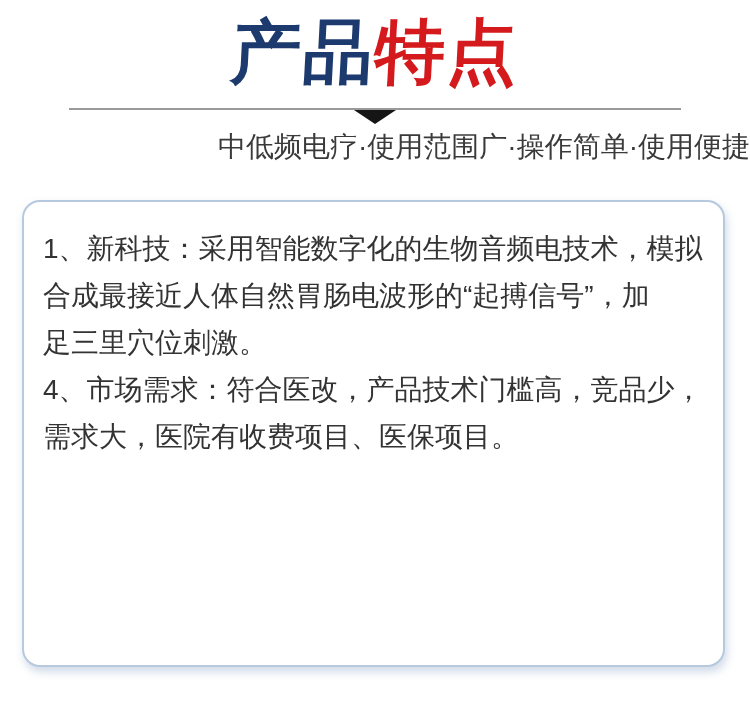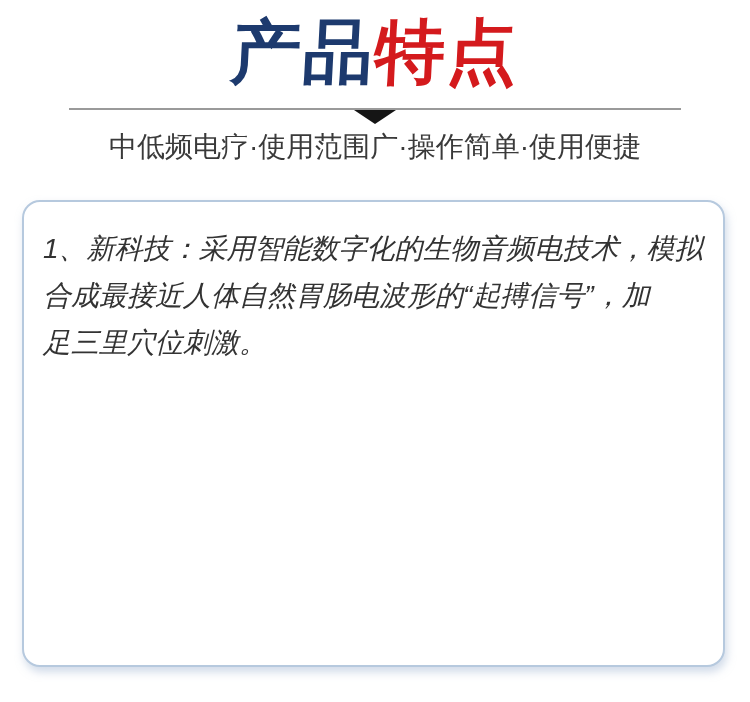--- a/index.html
+++ b/index.html
@@ -48,21 +48,21 @@
     height: 0;
     border-left: 21px solid transparent;
     border-right: 21px solid transparent;
     border-top: 14px solid #151515;
   }
   .subtitle {
     position: absolute;
     top: 132px;
     left: 0;
     width: 100%;
-    text-align: center;
+    text-align: right;
     font-size: 28px;
     line-height: 30px;
     color: #3a3a3a;
   }
   .feature-box {
     position: absolute;
     top: 200px;
     left: 22px;
     width: 703px;
     height: 467px;
@@ -73,34 +73,35 @@
     box-shadow: 2px 5px 9px rgba(163, 184, 212, 0.5);
     padding: 23px 12px 0 19px;
     overflow: hidden;
   }
   .feature-item {
     margin: 0;
     font-size: 28px;
     line-height: 47px;
     color: #333333;
     white-space: pre;
-    font-style: italic;
   }
 </style>
 </head>
 <body>
 
 <div class="page">
 
   <h1 class="title"><span class="t-blue">产品</span><span class="t-red">特点</span></h1>
 
   <div class="divider-line"></div>
   <div class="down-arrow"></div>
 
   <div class="subtitle">中低频电疗·使用范围广·操作简单·使用便捷</div>
 
   <div class="feature-box">
     <p class="feature-item">1、新科技：采用智能数字化的生物音频电技术，模拟
 合成最接近人体自然胃肠电波形的“起搏信号”，加
 足三里穴位刺激。</p>
+    <p class="feature-item">4、市场需求：符合医改，产品技术门槛高，竞品少，
+需求大，医院有收费项目、医保项目。</p>
   </div>
 
 </div>
 
 </body></html>

